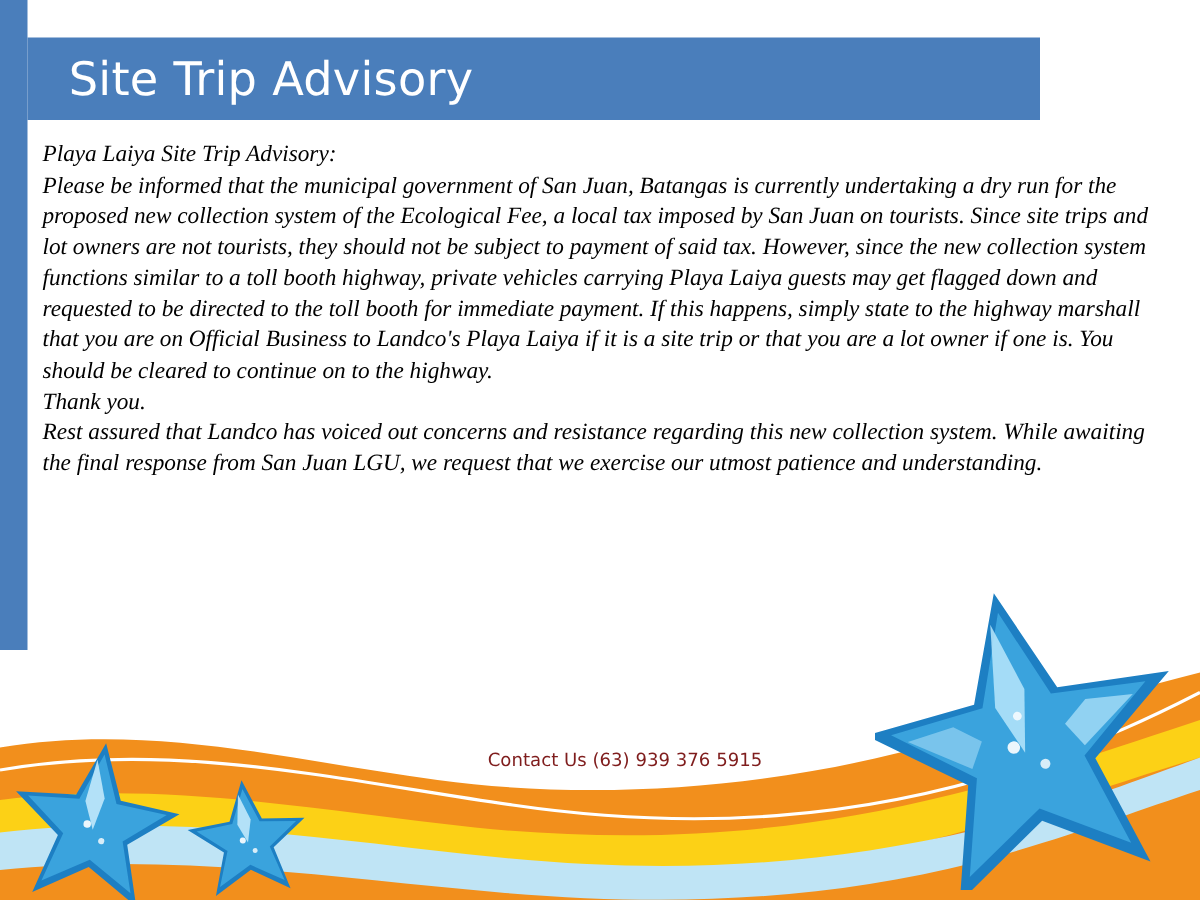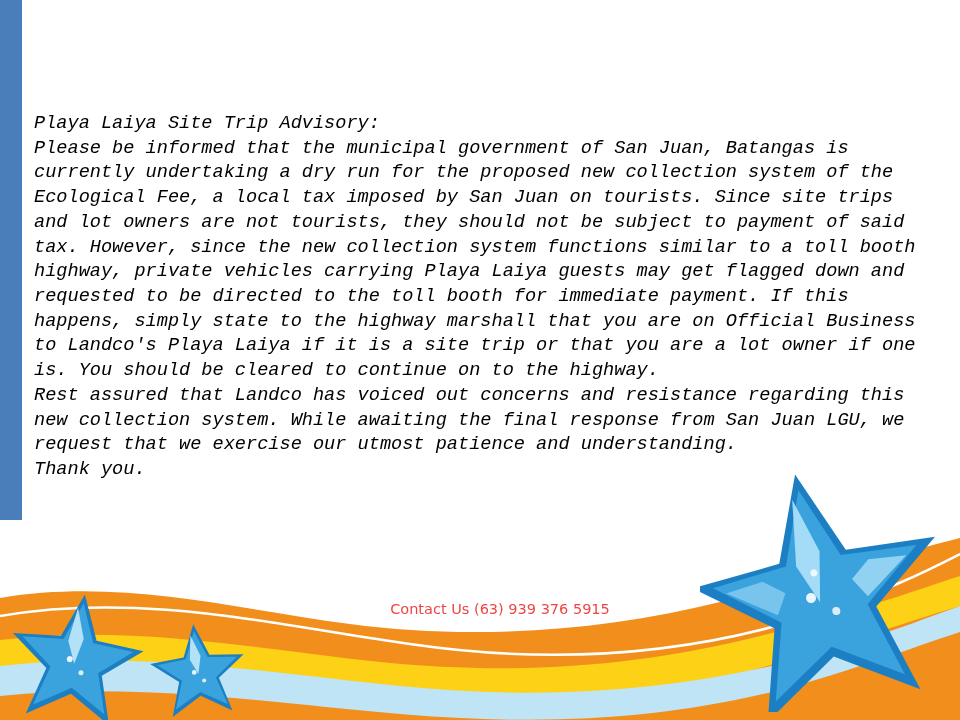--- a/index.html
+++ b/index.html
@@ -50,21 +50,21 @@
     line-height: 1;
   }
   
   .body-area {
     position: absolute;
     left: 34px;
     top: 112px;
     width: 890px;
   }
   .para {
-    font-family: Liberation Mono, monospace;
+    font-family: Liberation Serif, serif;
     font-style: italic;
     font-size: 18.6px;
     line-height: 1.33;
     color: #000000;
     margin: 0 0 0 0;
   }
   .para.gap {
   }
   
   .footer-art {
@@ -76,40 +76,43 @@
     pointer-events: none;
   }
   .contact-block {
     position: absolute;
     left: 330px;
     top: 598px;
     width: 340px;
     text-align: center;
     font-family: "DejaVu Sans", sans-serif;
     font-size: 14.5px;
-    color: #ef4444;
+    color: #7f1d1d;
     line-height: 1.55;
   }
   .contact-line {
     display: block;
   }
 </style>
 </head>
 <body>
 
 <div id="slide">
 
   <div class="left-bar"></div>
 
+  <div class="title-banner">
+    <div class="title-text">Site Trip Advisory</div>
+  </div>
 
   <div class="body-area">
     <p class="para">Playa Laiya Site Trip Advisory:</p>
     <p class="para gap">Please be informed that the municipal government of San Juan, Batangas is currently undertaking a dry run for the proposed new collection system of the Ecological Fee, a local tax imposed by San Juan on tourists. Since site trips and lot owners are not tourists, they should not be subject to payment of said tax. However, since the new collection system functions similar to a toll booth highway, private vehicles carrying Playa Laiya guests may get flagged down and requested to be directed to the toll booth for immediate payment. If this happens, simply state to the highway marshall that you are on Official Business to Landco's Playa Laiya if it is a site trip or that you are a lot owner if one is. You should be cleared to continue on to the highway.</p>
+    <p class="para gap">Thank you.</p>
     <p class="para gap">Rest assured that Landco has voiced out concerns and resistance regarding this new collection system. While awaiting the final response from San Juan LGU, we request that we exercise our utmost patience and understanding.</p>
-    <p class="para gap">Thank you.</p>
   </div>
 
   <svg class="footer-art" viewBox="0 0 960 200" preserveAspectRatio="none" xmlns="http://www.w3.org/2000/svg">
 
     <rect x="0" y="0" width="960" height="200" fill="#ffffff"></rect>
 
     <path d="M0,78 C120,58 230,88 350,104 C470,120 600,112 720,82 C810,60 890,36 960,18 L960,200 L0,200 Z" fill="#f28f1c"></path>
 
     <path d="M0,120 C130,104 250,128 380,142 C520,156 640,146 760,116 C850,94 905,74 960,56 L960,86 C900,104 840,126 760,148 C640,180 520,188 380,174 C250,160 130,140 0,152 Z" fill="#fcd116"></path>
 

